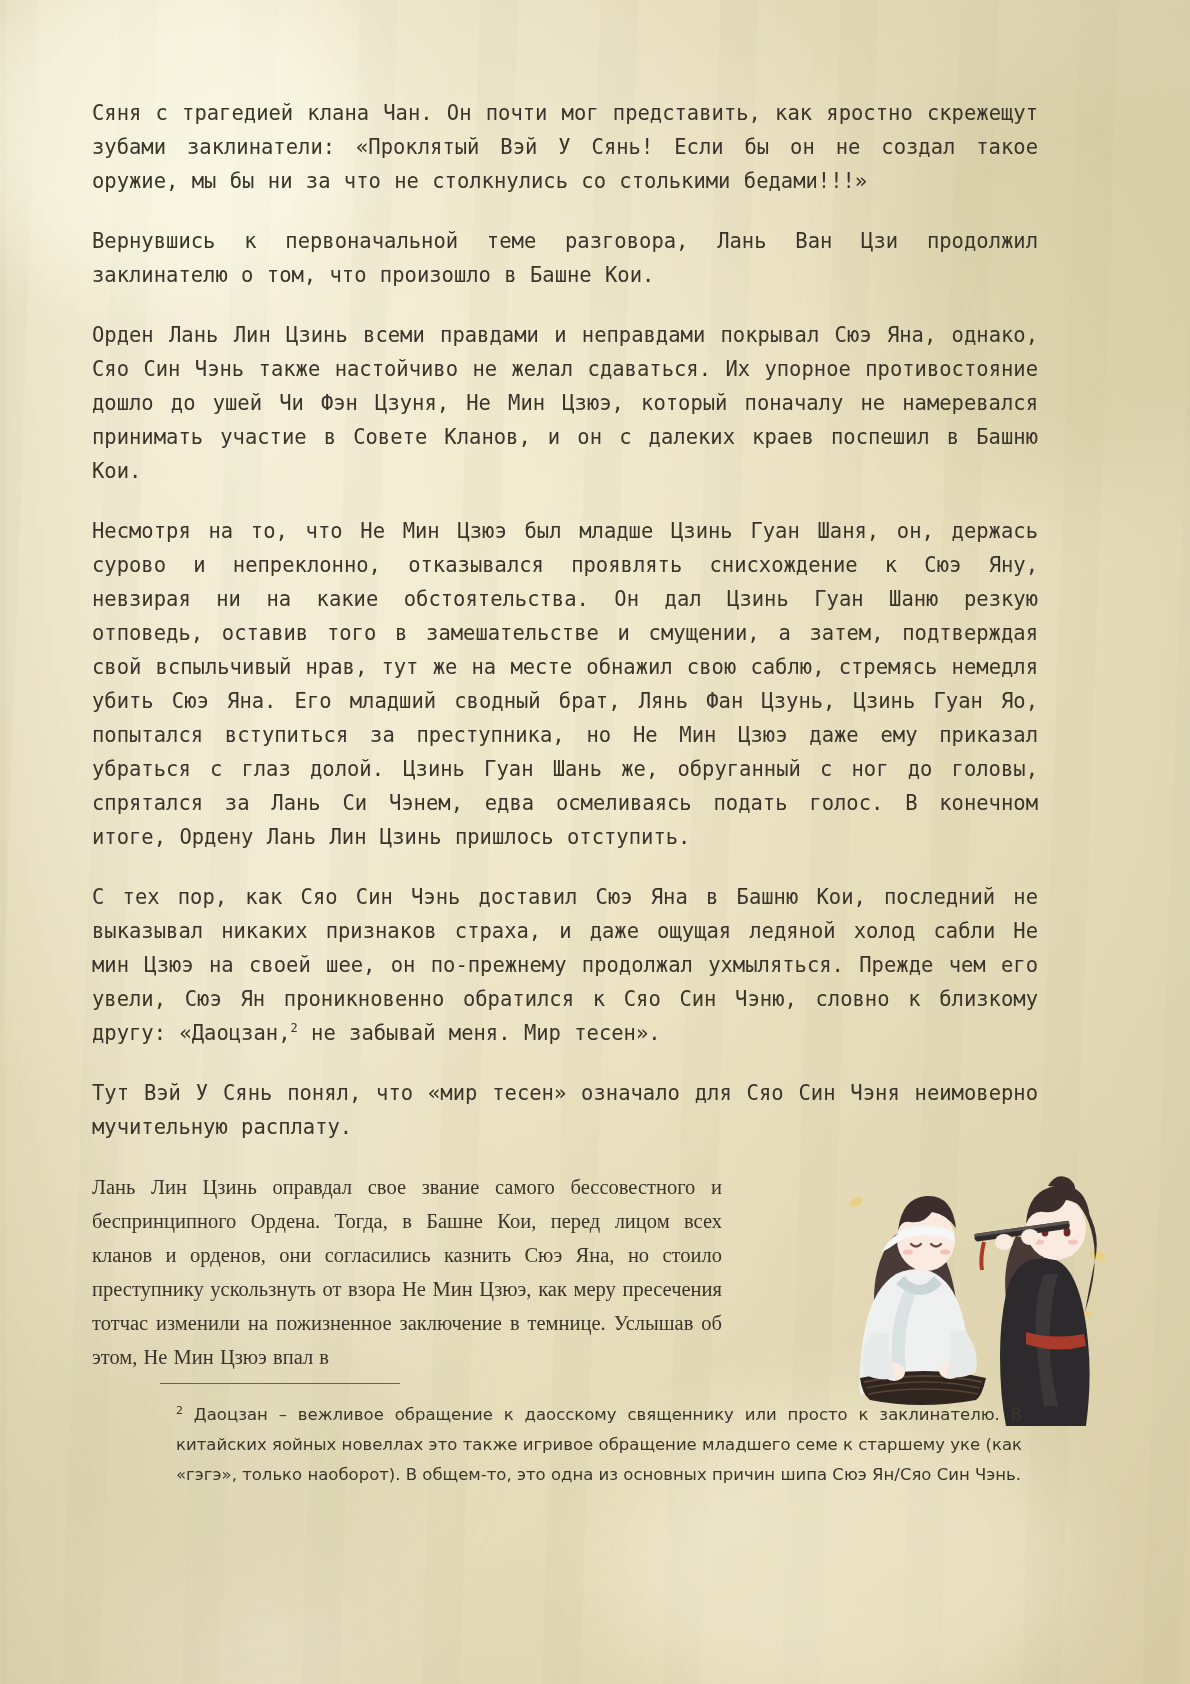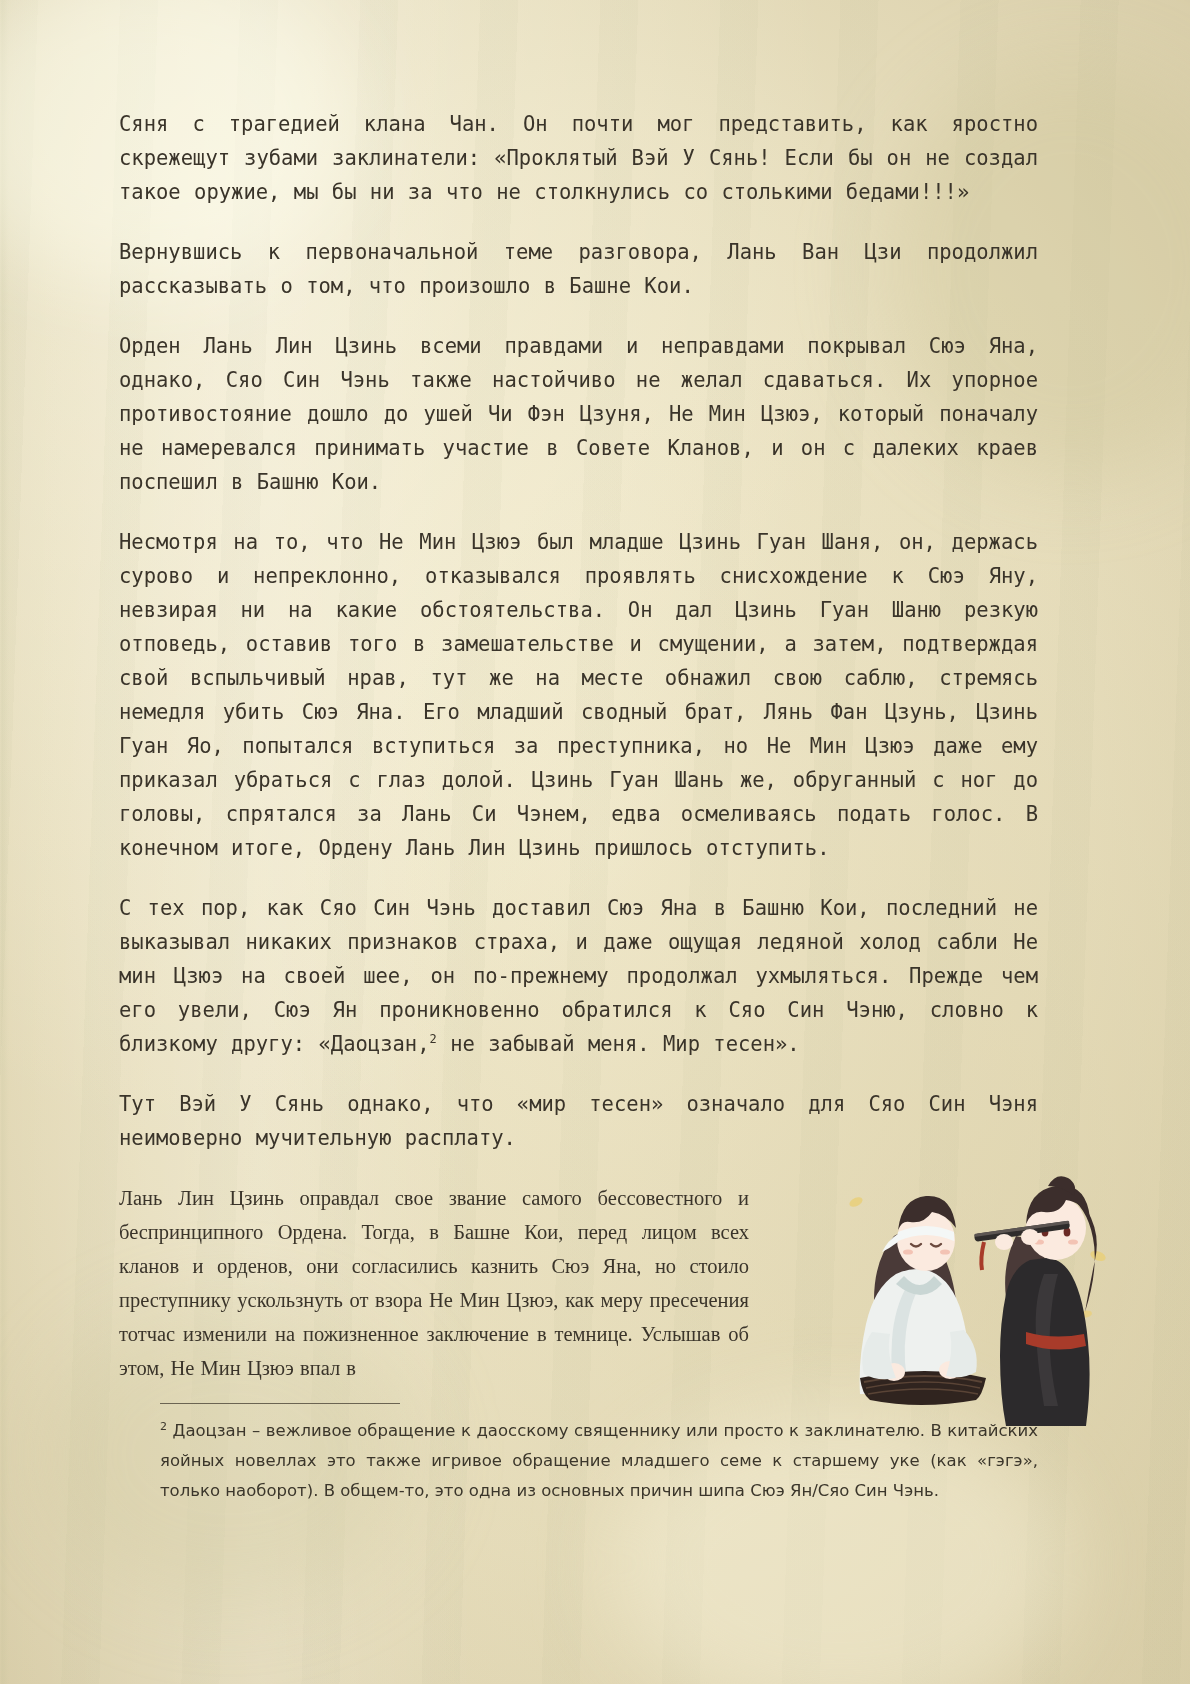--- a/index.html
+++ b/index.html
@@ -43,22 +43,21 @@
     filter: blur(40px);
     pointer-events: none;
   }
   .blob1 { left: -60px; top: -40px;  width: 420px; height: 330px; background: rgba(255,255,240,0.45); }
   .blob2 { right: -70px; top: 60px;  width: 380px; height: 420px; background: rgba(202,196,150,0.35); }
   .blob3 { left: 40px;  bottom: 80px; width: 380px; height: 300px; background: rgba(205,198,155,0.30); }
   .blob4 { right: 120px; bottom: -40px; width: 460px; height: 320px; background: rgba(250,246,222,0.40); }
 
   .content {
     position: relative;
-    padding: 96px 152px 0 119px;
-    margin-top: 11px;
+    padding: 96px 152px 0 92px;
   }
 
   p.para {
     margin: 0 0 26px 0;
     font-family: "DejaVu Sans Mono", monospace;
     font-size: 20.5px;
     line-height: 34px;
     color: #3a342a;
     text-align: justify;
     letter-spacing: 0px;
@@ -97,48 +96,48 @@
     height: 1px;
     background: #6b6452;
     margin-bottom: 12px;
   }
   .footnote {
     font-family: "DejaVu Sans", sans-serif;
     font-size: 16.5px;
     line-height: 30px;
     color: #3b362b;
     text-align: justify;
-    margin: 0;
+    margin: 16px;
   }
   .footnote sup {
     font-size: 11px;
     vertical-align: super;
     line-height: 0;
   }
 </style>
 </head>
 <body>
 
 <div class="page">
   <div class="bg-bands"></div>
   <div class="bg-blob blob1"></div>
   <div class="bg-blob blob2"></div>
   <div class="bg-blob blob3"></div>
   <div class="bg-blob blob4"></div>
 
   <div class="content">
 
     <p class="para">Сяня с трагедией клана Чан. Он почти мог представить, как яростно скрежещут зубами заклинатели: «Проклятый Вэй У Сянь! Если бы он не создал такое оружие, мы бы ни за что не столкнулись со столькими бедами!!!»</p>
-    <p class="para">Вернувшись к первоначальной теме разговора, Лань Ван Цзи продолжил рассказывать о том, что произошло в Башне Кои.</p>
+    <p class="para">Вернувшись к первоначальной теме разговора, Лань Ван Цзи продолжил заклинателю о том, что произошло в Башне Кои.</p>
     <p class="para">Орден Лань Лин Цзинь всеми правдами и неправдами покрывал Сюэ Яна, однако, Сяо Син Чэнь также настойчиво не желал сдаваться. Их упорное противостояние дошло до ушей Чи Фэн Цзуня, Не Мин Цзюэ, который поначалу не намеревался принимать участие в Совете Кланов, и он с далеких краев поспешил в Башню Кои.</p>
     <p class="para">Несмотря на то, что Не Мин Цзюэ был младше Цзинь Гуан Шаня, он, держась сурово и непреклонно, отказывался проявлять снисхождение к Сюэ Яну, невзирая ни на какие обстоятельства. Он дал Цзинь Гуан Шаню резкую отповедь, оставив того в замешательстве и смущении, а затем, подтверждая свой вспыльчивый нрав, тут же на месте обнажил свою саблю, стремясь немедля убить Сюэ Яна. Его младший сводный брат, Лянь Фан Цзунь, Цзинь Гуан Яо, попытался вступиться за преступника, но Не Мин Цзюэ даже ему приказал убраться с глаз долой. Цзинь Гуан Шань же, обруганный с ног до головы, спрятался за Лань Си Чэнем, едва осмеливаясь подать голос. В конечном итоге, Ордену Лань Лин Цзинь пришлось отступить.</p>
 
     <p class="para"><span>С тех пор, как Сяо Син Чэнь доставил Сюэ Яна в Башню Кои, последний не выказывал никаких признаков страха, и даже ощущая ледяной холод сабли Не мин Цзюэ на своей шее, он по-прежнему продолжал ухмыляться. Прежде чем его увели, Сюэ Ян проникновенно обратился к Сяо Син Чэню, словно к близкому другу: «Даоцзан,</span><sup class="fn">2</sup><span> не забывай меня. Мир тесен».</span></p>
 
-    <p class="para">Тут Вэй У Сянь однако, что «мир тесен» означало для Сяо Син Чэня неимоверно мучительную расплату.</p>
+    <p class="para">Тут Вэй У Сянь понял, что «мир тесен» означало для Сяо Син Чэня неимоверно мучительную расплату.</p>
 
     <p class="para wrap-para">Лань Лин Цзинь оправдал свое звание самого бессовестного и беспринципного Ордена. Тогда, в Башне Кои, перед лицом всех кланов и орденов, они согласились казнить Сюэ Яна, но стоило преступнику ускользнуть от взора Не Мин Цзюэ, как меру пресечения тотчас изменили на пожизненное заключение в темнице. Услышав об этом, Не Мин Цзюэ впал в</p>
   </div>
 
   <div class="illustration">
     <svg viewBox="0 0 330 270" width="330" height="270" xmlns="http://www.w3.org/2000/svg">
 
       <ellipse cx="58" cy="38" rx="7" ry="4" fill="#e9cf7a" opacity="0.85" transform="rotate(-25 58 38)"></ellipse>
       <ellipse cx="300" cy="92" rx="8" ry="4.5" fill="#e9cf7a" opacity="0.85" transform="rotate(20 300 92)"></ellipse>
       <ellipse cx="288" cy="150" rx="6" ry="3.5" fill="#e9cf7a" opacity="0.75" transform="rotate(-10 288 150)"></ellipse>

